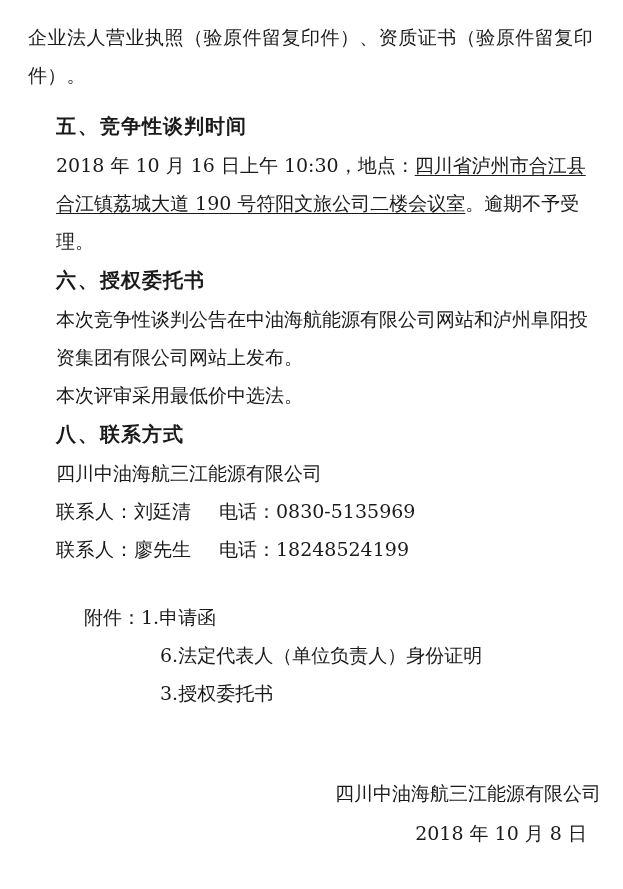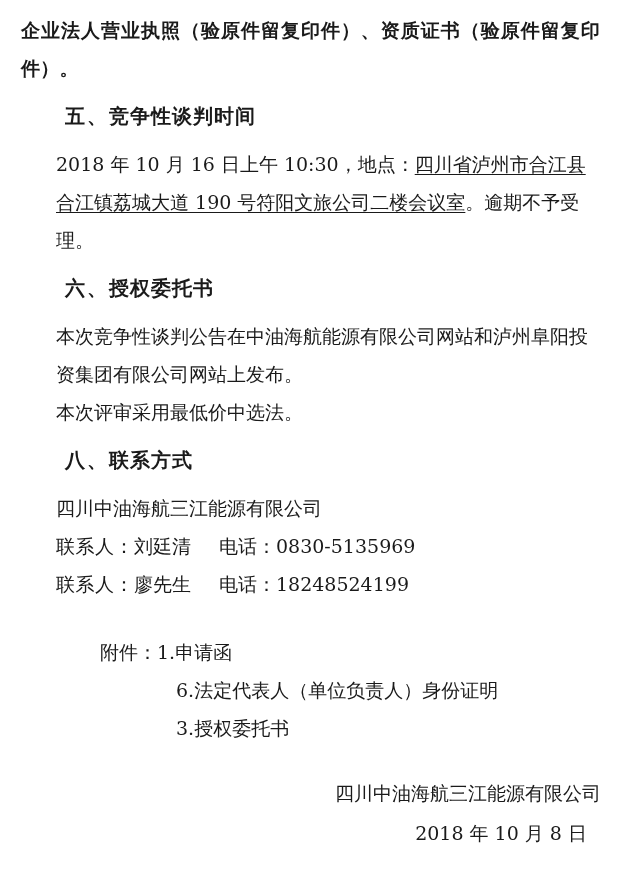--- a/index.html
+++ b/index.html
@@ -21,32 +21,31 @@
     height: 889px;
     padding: 0;
     box-sizing: border-box;
   }
   .body-text {
     font-size: 19px;
     line-height: 38px;
     letter-spacing: 0.2px;
   }
   .para {
-    margin: 5px;
+    margin: 12px;
     padding: 0 18px 0 16px;
     text-align: justify;
     text-justify: inter-ideograph;
-    font-weight: bold;
   }
   .heading {
     font-family: "DejaVu Sans", "Liberation Sans", sans-serif;
     font-weight: bold;
     font-size: 20px;
     line-height: 40px;
-    margin: 9px;
+    margin: 0;
     padding-left: 56px;
     letter-spacing: 1px;
   }
   .heading .sep {
     letter-spacing: 2px;
   }
   .top-block {
     padding-top: 6px;
   }
   .underline {
@@ -66,25 +65,24 @@
   }
   .contact-line .label {
     letter-spacing: 0.5px;
     text-align: right;
   }
   .contact-line .gap {
     display: inline-block;
     width: 28px;
   }
   .attach-wrap {
-    padding-left: 56px;
+    padding-left: 84px;
     padding-top: 30px;
     font-size: 19px;
     line-height: 38px;
-    margin-left: 44px;
   }
   .attach-first {
     white-space: nowrap;
   }
   .attach-item {
     padding-left: 76px;
   }
   .sign-wrap {
     position: absolute;
     right: 22px;

